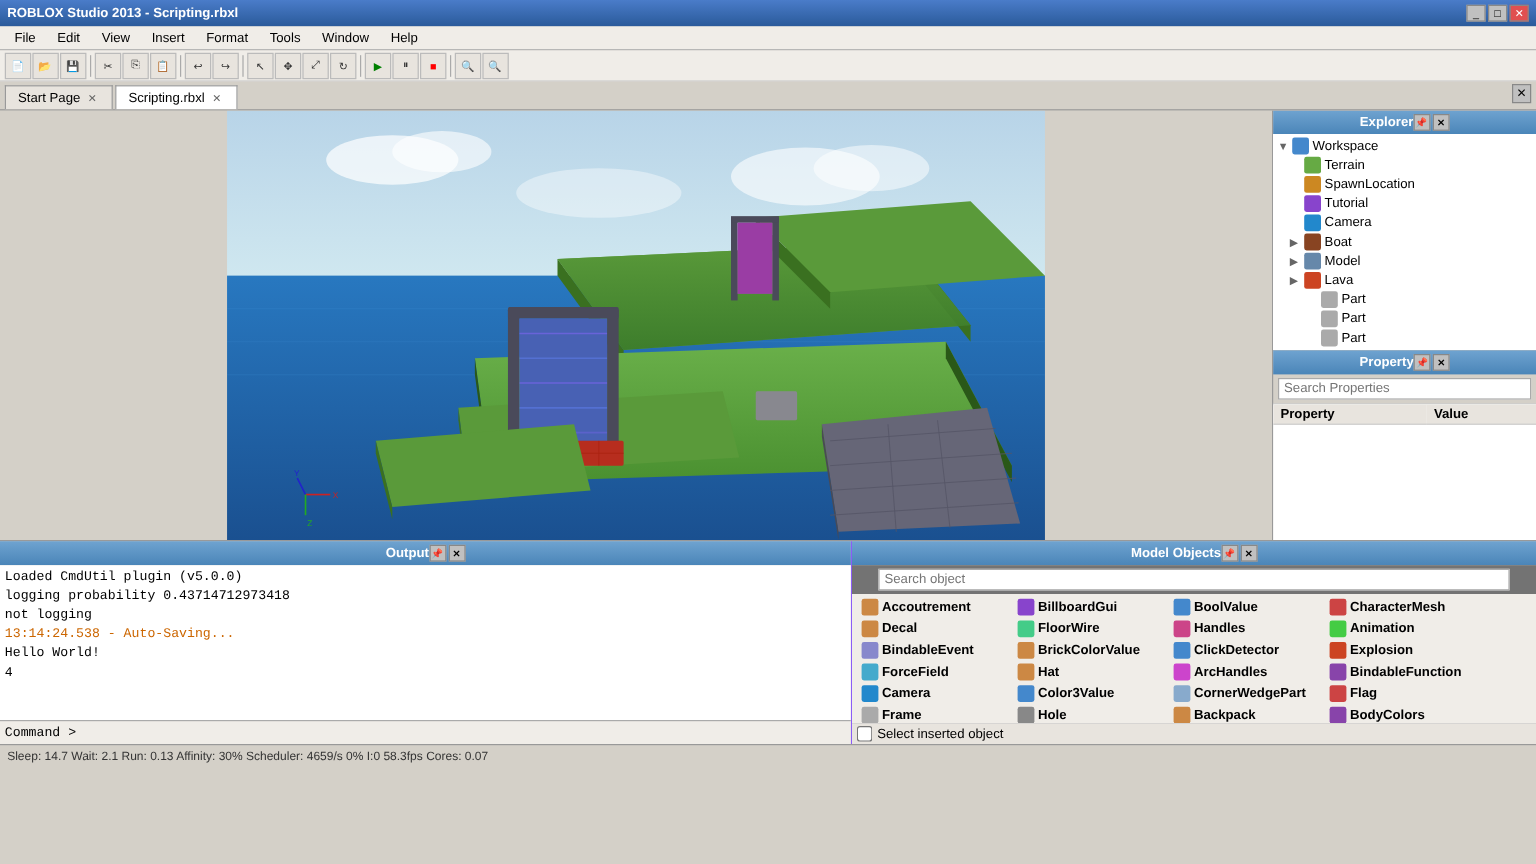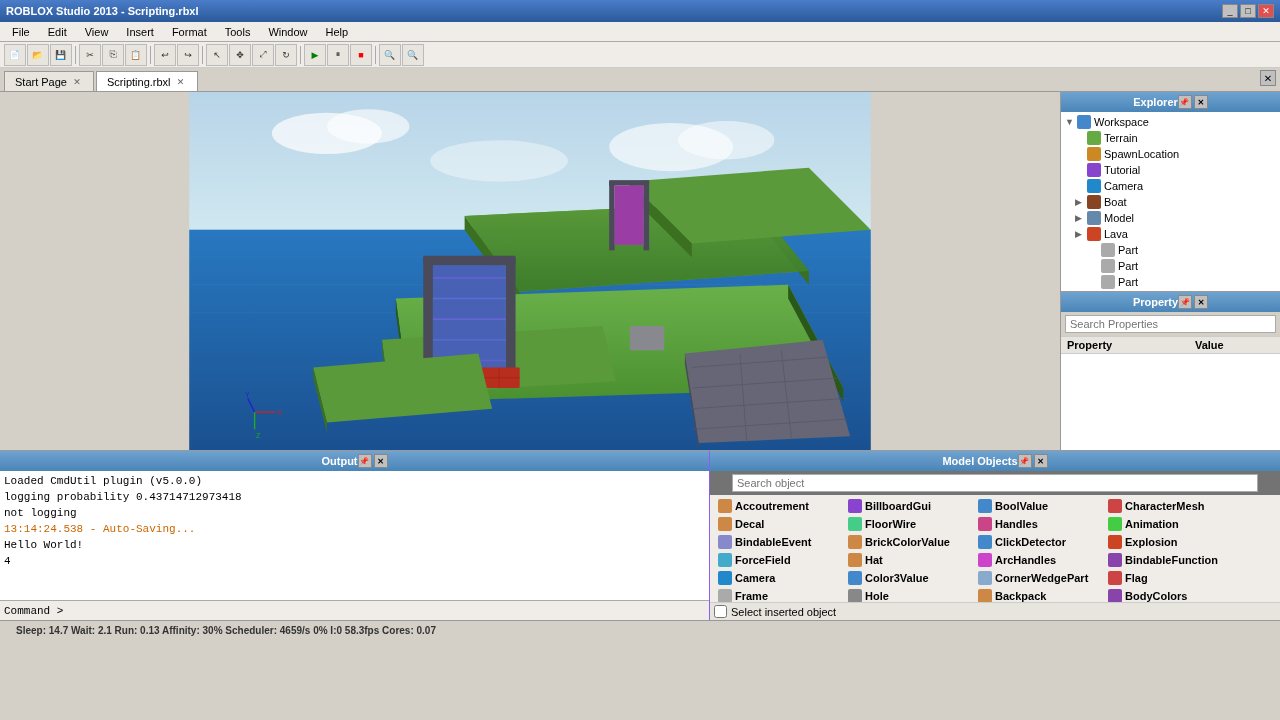--- a/index.html
+++ b/index.html
@@ -347,24 +347,23 @@
       font-size: 11px;
     }
 
     
     #status-bar {
       height: 20px;
       background: #d4d0c8;
       border-top: 1px solid #999;
       display: flex;
       align-items: center;
-      padding: 0 16px;
+      padding: 0 6px;
       font-size: 10px;
       color: #333;
-      font-weight: bold;
     }
   </style>
 </head>
 <body>
 
 <div id="title-bar">
   <div class="title-text">ROBLOX Studio 2013 - Scripting.rbxl</div>
   <div class="window-controls">
     <div class="win-btn">_</div>
     <div class="win-btn">□</div>

